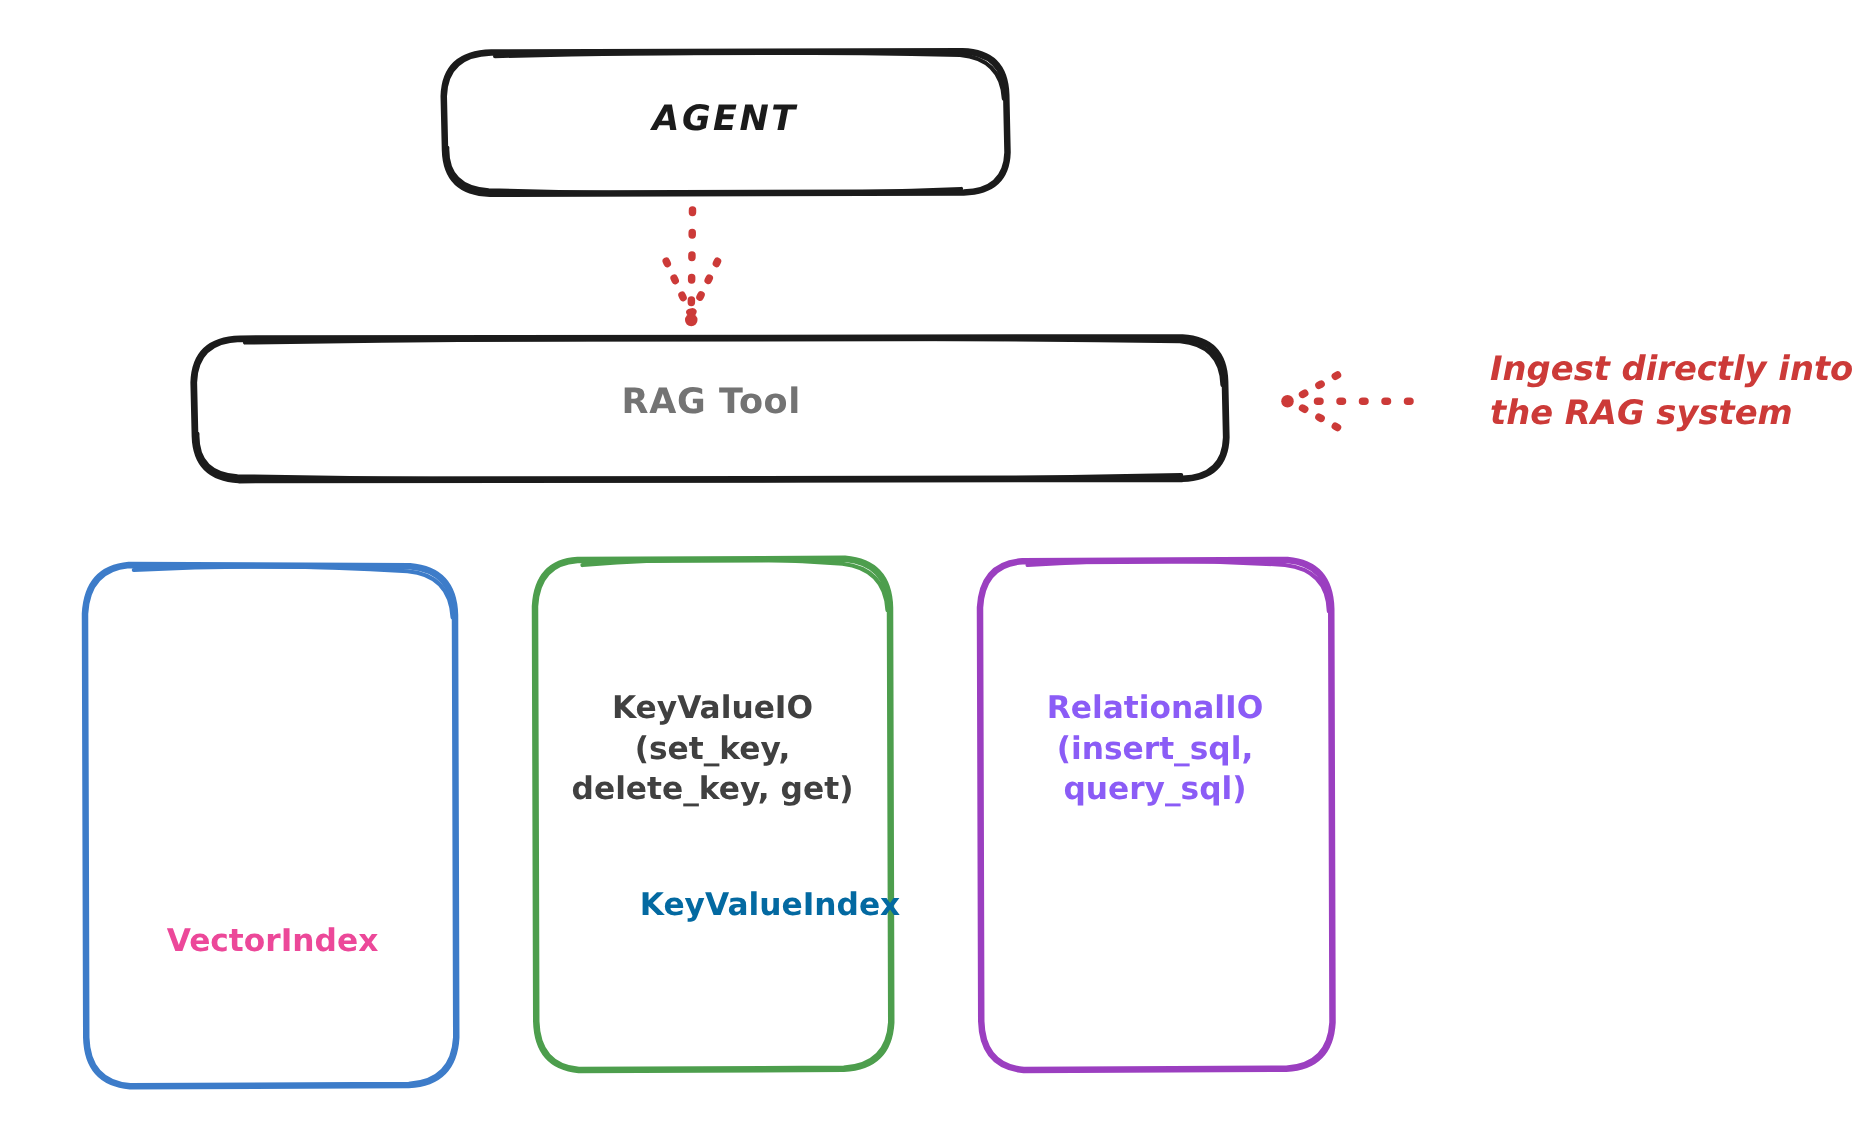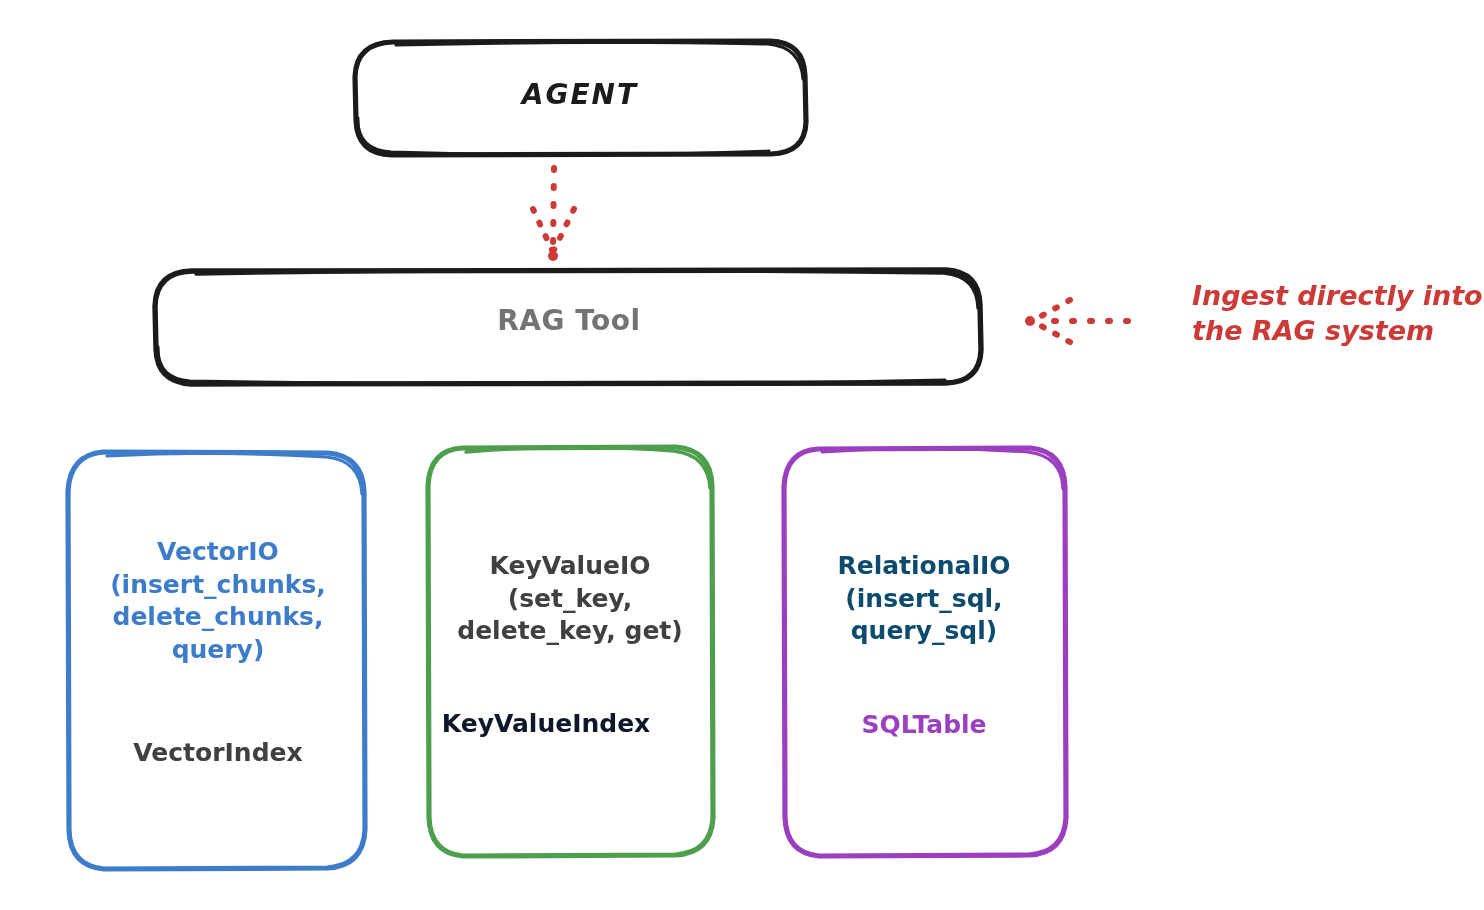--- a/index.html
+++ b/index.html
@@ -72,24 +72,24 @@
   .leaf-sub {
     position: absolute;
     text-align: center;
     font-family: "DejaVu Sans", sans-serif;
     font-weight: 600;
     font-size: 25px;
     pointer-events: none;
   }
 
   .blue-ops   { left: 70px;  top: 536px; width: 296px; color: #3d7cc9; }
-  .blue-idx   { left: 70px;  top: 738px; width: 296px; color: #404040; }
+  .blue-idx   { left: 70px;  top: 738px; width: 296px; color: #ec4899; }
   .green-ops  { left: 428px; top: 550px; width: 284px; color: #404040; }
-  .green-idx  { left: 404px; top: 709px; width: 284px; color: #0f172a; }
-  .purple-ops { left: 784px; top: 550px; width: 280px; color: #0c4a6e; }
+  .green-idx  { left: 428px; top: 709px; width: 284px; color: #0369a1; padding-left: 46px; }
+  .purple-ops { left: 784px; top: 550px; width: 280px; color: #8b5cf6; }
   .purple-idx { left: 784px; top: 710px; width: 280px; color: #9b3fc0; }
 
   .annotation {
     position: absolute;
     left: 1148px;
     top: 278px;
     width: 330px;
     font-family: "DejaVu Sans", sans-serif;
     font-style: italic;
     font-weight: 700;
@@ -153,32 +153,27 @@
       <path d="M 818,449 L 1030,448 Q 1064,451 1065,487 L 1066,818 Q 1064,853 1029,855
                L 819,856 Q 786,853 785,817 L 784,486 Q 786,451 818,449 Z" fill="#ffffff" stroke="#9b3fc0" stroke-width="5.2" stroke-linecap="round" stroke-linejoin="round"></path>
       <path d="M 822,452 Q 925,445 1028,452 Q 1062,456 1063,489" fill="none" stroke="#9b3fc0" stroke-width="3.2" stroke-linecap="round"></path>
     </g>
   </svg>
 
   <div class="node-label label-agent">AGENT</div>
 
   <div class="node-label label-ragtool">RAG Tool</div>
 
-  <div class="leaf-label blue-ops">VectorIO
-(insert_chunks,
-delete_chunks,
-query)</div>
   <div class="leaf-sub blue-idx">VectorIndex</div>
 
   <div class="leaf-label green-ops">KeyValueIO
 (set_key,
 delete_key, get)</div>
   <div class="leaf-sub green-idx">KeyValueIndex</div>
 
   <div class="leaf-label purple-ops">RelationalIO
 (insert_sql,
 query_sql)</div>
-  <div class="leaf-sub purple-idx">SQLTable</div>
 
   <div class="annotation">Ingest directly into
 the RAG system</div>
 
 </div>
 
 </body></html>

